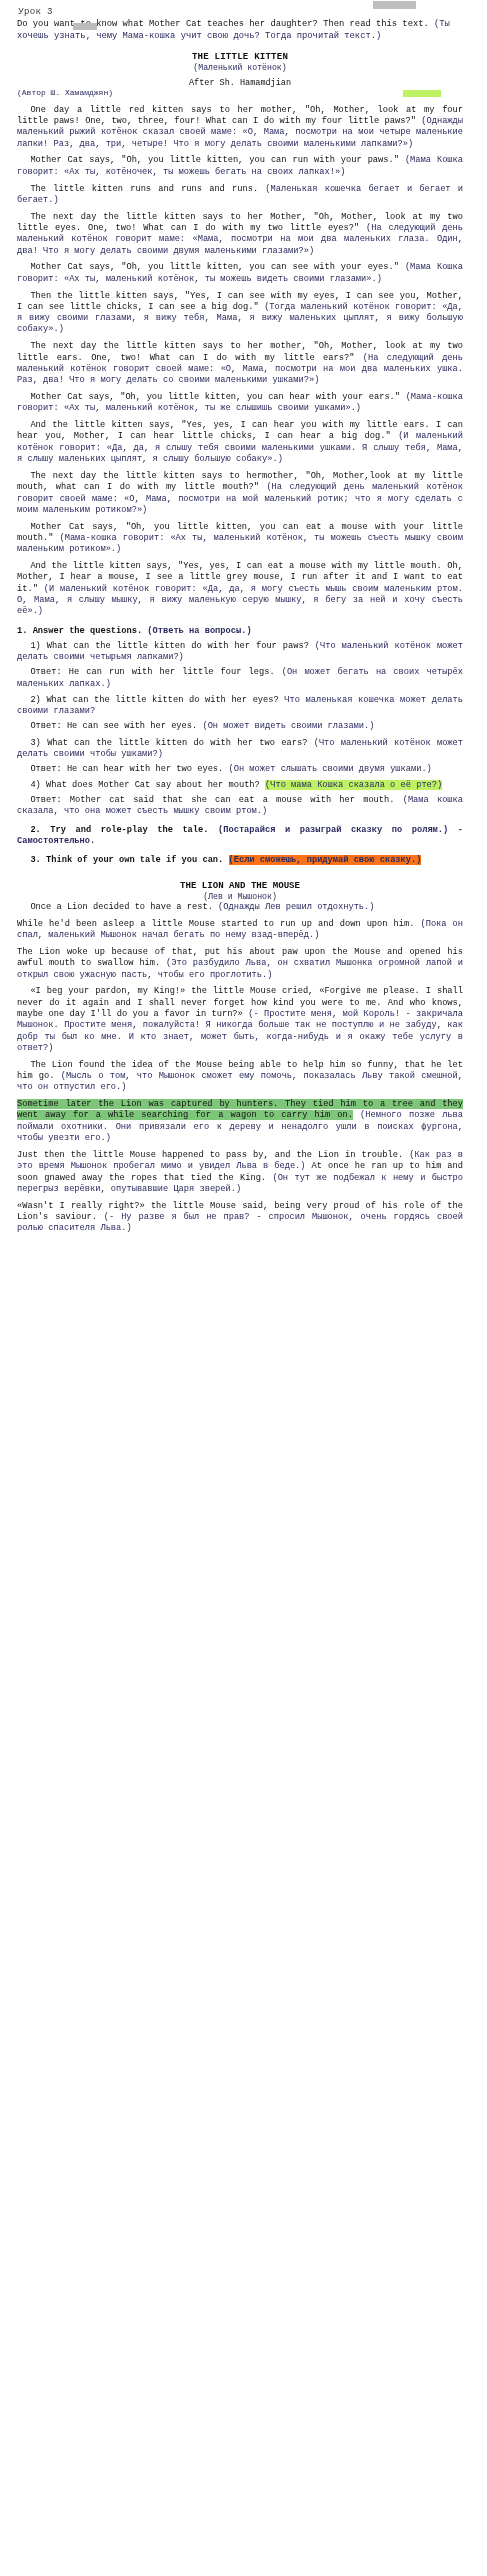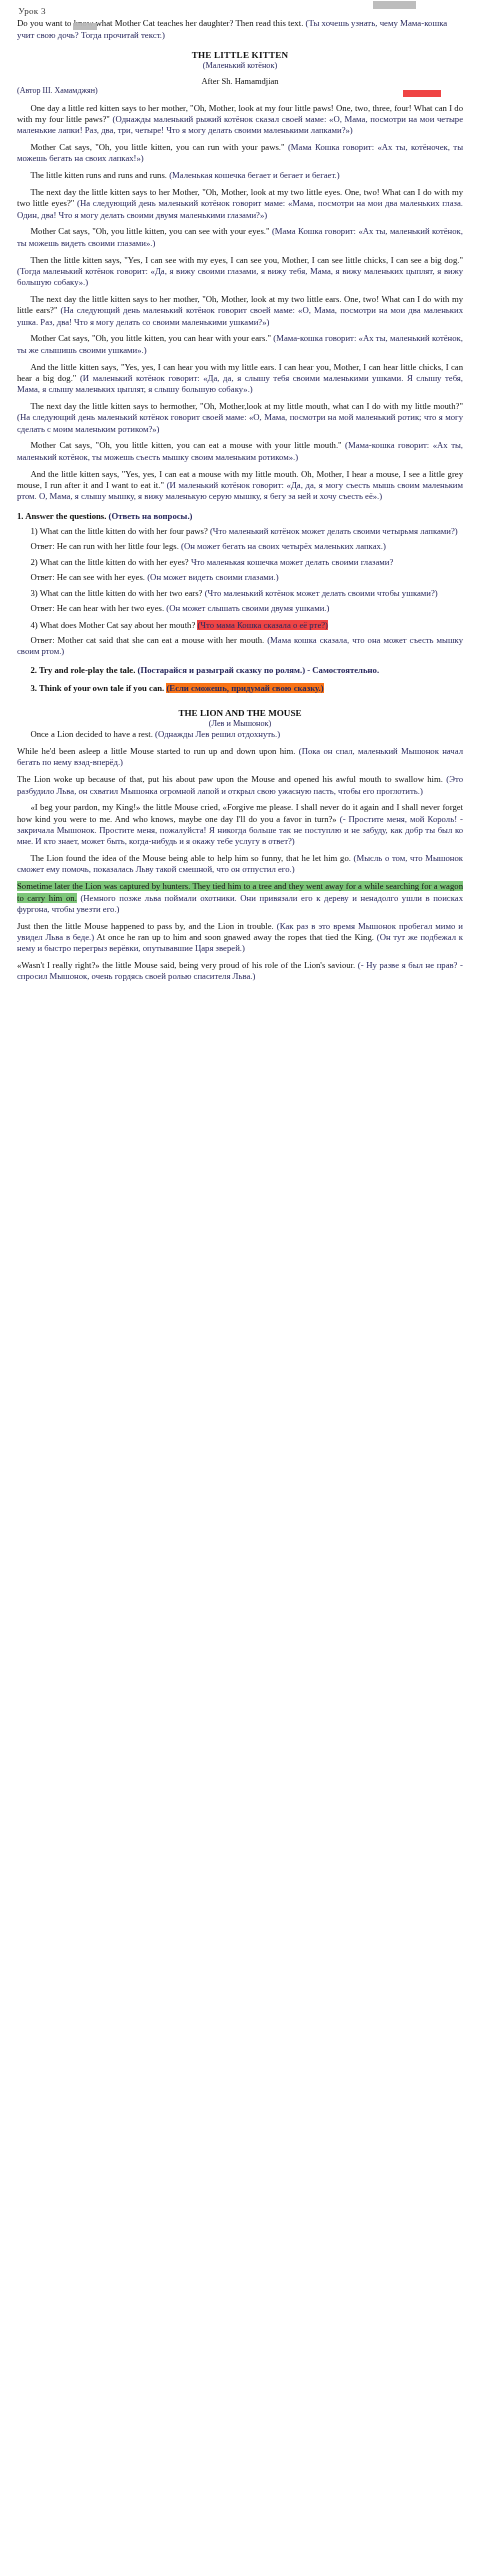--- a/index.html
+++ b/index.html
@@ -11,20 +11,21 @@
     width: 488px;
     font-family: "Liberation Serif", serif;
     color: #111111;
   }
   .page {
     position: relative;
     width: 480px;
     min-height: 2576px;
     box-sizing: border-box;
     padding: 4.9px 17px 12.2px 17px;
+    font-family: Liberation Mono, monospace;
   }
   .grey-chip {
     position: absolute;
     background: #b9b9b9;
     opacity: 0.95;
   }
   .lesson-title {
     font-size: 9.1px;
     font-weight: normal;
     margin: 1.2px 0 2.4px 1.2px;
@@ -67,21 +68,21 @@
     font-size: 8.7px;
     line-height: 1.30;
     margin: 0 0 5.5px 0;
     text-align: justify;
     text-indent: 13.4px;
   }
   p.para.noindent {
     text-indent: 0;
   }
   .hl-peach {
-    background: #ef4444;
+    background: #bef264;
   }
   .hl-green {
     background: #7ec67a;
   }
   .hl-lgrey {
     background: #f97316;
   }
   .section-q {
     font-size: 8.7px;
     line-height: 1.30;

